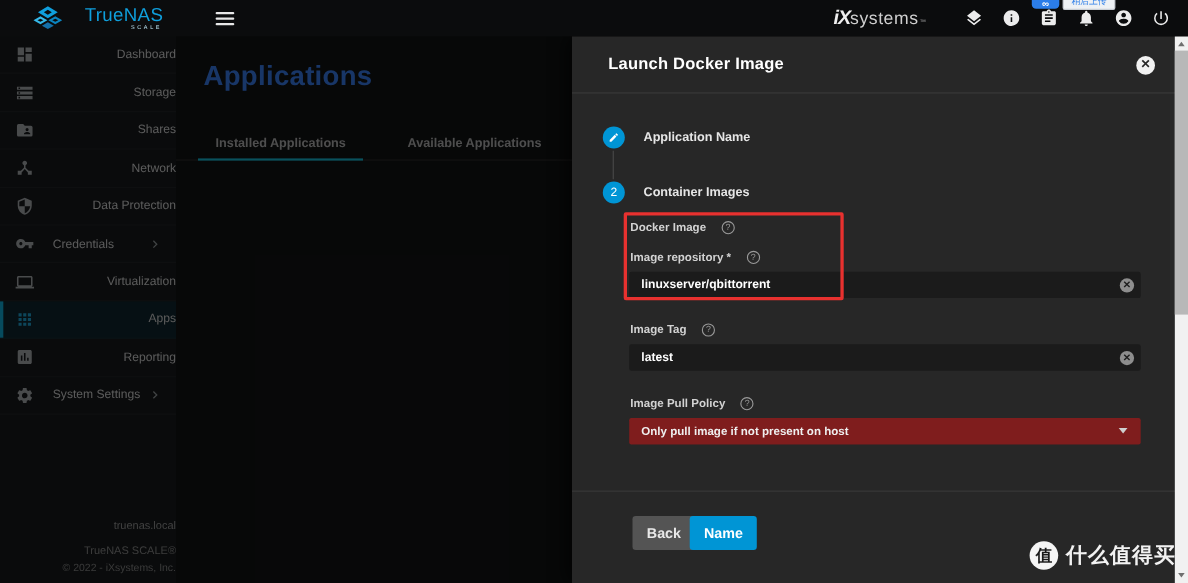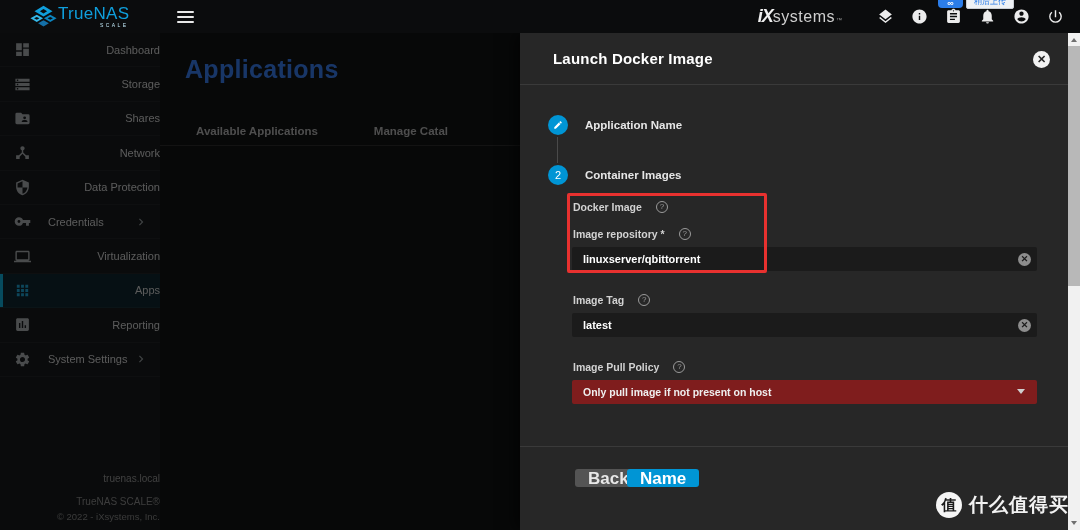--- a/index.html
+++ b/index.html
@@ -2,21 +2,21 @@
 <html><head>
 <meta charset="utf-8">
 <style>
   * { margin:0; padding:0; box-sizing:border-box; }
   html,body { background:#000; }
   body { font-family:"Liberation Sans", sans-serif; }
   .stage { position:relative; width:1080px; height:530px; overflow:hidden; background:#0c0d0e; }
 
   
   .topbar { position:absolute; left:0; top:0; width:1080px; height:33px; background:#0b0c0d; display:flex; align-items:center; z-index:30; }
-  .brand { display:flex; align-items:center; gap:1px; margin-left:30px; }
+  .brand { display:flex; align-items:center; gap:20px; margin-left:30px; }
   .brand-textwrap { display:flex; flex-direction:column; line-height:1; }
   .brand-name { color:#0f9fdc; font-size:17px; font-weight:500; letter-spacing:.3px; }
   .brand-sub { color:#bfe6f5; font-size:5px; letter-spacing:2.4px; margin-top:1px; margin-left:42px; }
   .hamburger { margin-left:48px; width:17px; height:12px; display:flex; flex-direction:column; justify-content:space-between; cursor:pointer; }
   .hamburger span { display:block; height:2px; background:#e8e8e8; border-radius:1px; }
   .topbar-right { margin-left:auto; display:flex; align-items:center; gap:16px; margin-right:16px; }
   .ixlogo { display:flex; align-items:baseline; color:#d8d8d8; margin-right:18px; }
   .ixlogo .ix { font-style:italic; font-weight:bold; font-size:18px; color:#efefef; letter-spacing:-1px; }
   .ixlogo .sys { font-size:16px; font-weight:300; color:#cfcfcf; letter-spacing:.5px; }
   .ixlogo .tm { font-size:6px; color:#9a9a9a; margin-left:1px; }
@@ -65,21 +65,21 @@
 
   .fld-label-row { position:absolute; display:flex; align-items:center; }
   .fld-label { color:#d2d2d2; font-size:10.5px; font-weight:bold; }
   .help-icon { margin-left:14px; width:12px; height:12px; border:1px solid #9a9a9a; border-radius:50%; color:#9a9a9a; font-size:8px; display:flex; align-items:center; justify-content:center; line-height:1; }
   .inputbox { position:absolute; left:52px; width:465px; height:24px; background:#1b1b1b; border:none; border-radius:2px; color:#fff; font-size:11px; font-weight:bold; padding:0 26px 0 11px; font-family:"Liberation Sans",sans-serif; }
   .clear-icon { position:absolute; width:13px; height:13px; border-radius:50%; background:#8d8d8d; color:#1b1b1b; font-size:9px; font-weight:bold; display:flex; align-items:center; justify-content:center; cursor:pointer; line-height:1; }
   .selectbox { position:absolute; left:52px; width:465px; height:24px; background:#7f1d1d; border-radius:2px; color:#efefef; font-size:10.5px; font-weight:bold; display:flex; align-items:center; padding-left:11px; cursor:pointer; }
   .select-caret { position:absolute; right:12px; top:9px; width:0; height:0; border-left:4.5px solid transparent; border-right:4.5px solid transparent; border-top:5px solid #cfcfcf; }
 
   .dlg-divider { position:absolute; left:0; top:413px; width:548px; height:1px; background:#3a3a3a; }
-  .btn { position:absolute; top:436px; height:18px; border:none; border-radius:3px; font-size:17px; font-weight:bold; cursor:pointer; font-family:"Liberation Sans",sans-serif; padding:0 13px; }
+  .btn { position:absolute; top:436px; height:31px; border:none; border-radius:3px; font-size:13px; font-weight:bold; cursor:pointer; font-family:"Liberation Sans",sans-serif; padding:0 13px; }
   .btn-back { left:55px; background:#545454; color:#e8e8e8; }
   .btn-next { left:107px; background:#0095d5; color:#ffffff; }
 
   .annotation-box { position:absolute; left:567px; top:193px; width:200px; height:80px; border:3px solid #e8312f; border-radius:2px; z-index:20; pointer-events:none; }
 
   
   .scrollbar { position:absolute; left:1068px; top:33px; width:12px; height:497px; background:#f1f1f1; z-index:25; }
   .sb-thumb { position:absolute; left:0; top:13px; width:12px; height:240px; background:#b8b8b8; }
   .sb-arrow { position:absolute; left:3px; width:0; height:0; border-left:3px solid transparent; border-right:3px solid transparent; }
   .sb-up { top:5px; border-bottom:4px solid #6f6f6f; }
@@ -229,20 +229,21 @@
     <div class="side-footer">
       <div class="host">truenas.local</div>
       <div class="prod">TrueNAS SCALE®</div>
       <div class="copy">© 2022 - iXsystems, Inc.</div>
     </div>
   </nav>
 
   <main class="main">
     <h1 class="page-title">Applications</h1>
     <div class="tabs">
+      <div class="tab active">Installed Applications</div>
       <div class="tab">Available Applications</div>
       <div class="tab">Manage Catal</div>
     </div>
   </main>
 
   <div class="dim-overlay"></div>
 
   <section class="dialog">
     <div class="dlg-header">
       <span class="dlg-title">Launch Docker Image</span>

